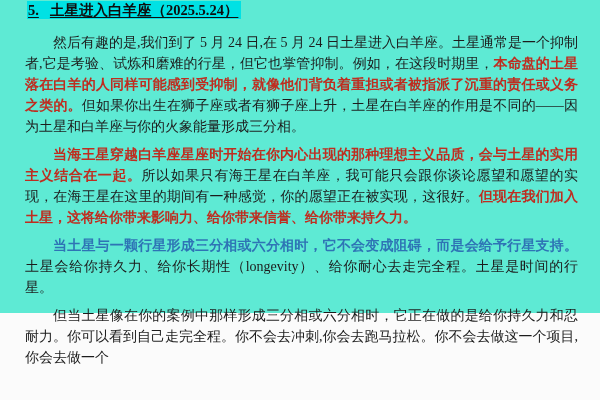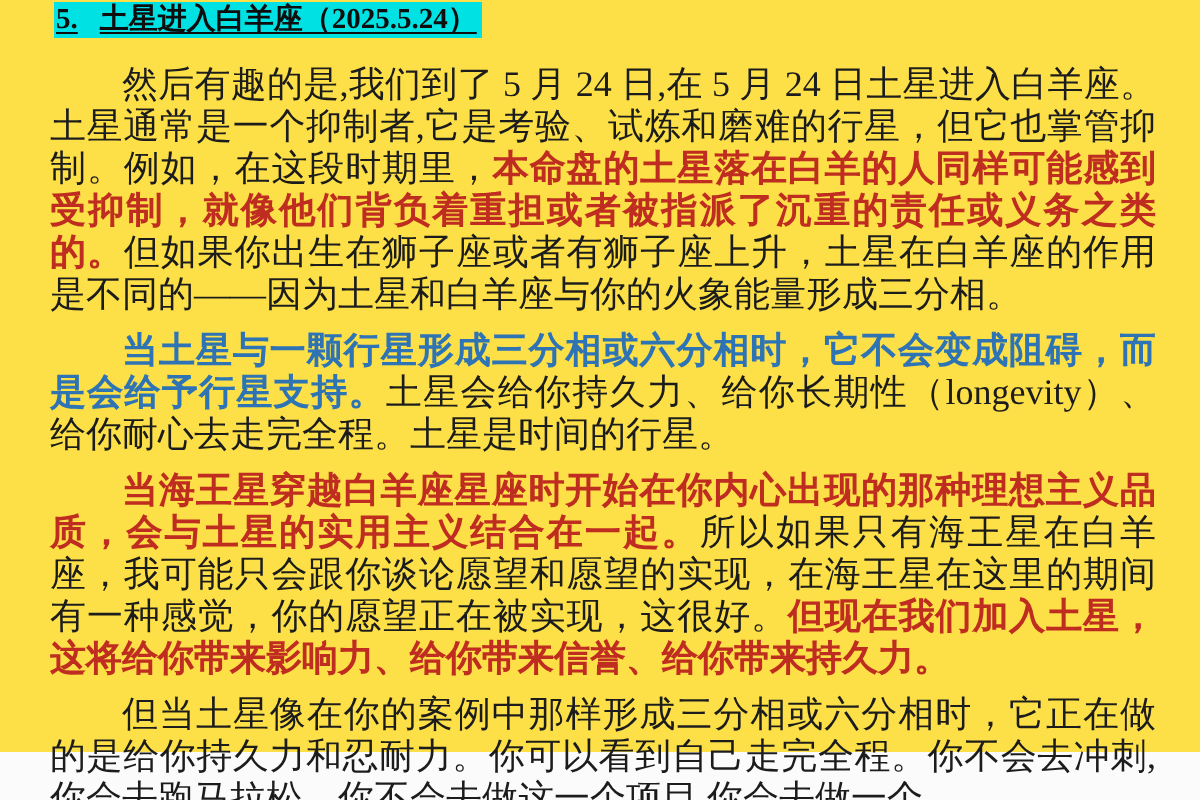--- a/index.html
+++ b/index.html
@@ -3,42 +3,42 @@
 <meta charset="utf-8">
 <style>
   html, body { margin: 0; padding: 0; }
   body {
     width: 600px; height: 400px; overflow: hidden;
     background: #fbfbfb;
     font-family: "Liberation Serif", "DejaVu Serif", serif;
   }
   .page {
     box-sizing: border-box;
-    width: 600px; height: 376px;
+    width: 600px; height: 313px;
     padding: 1px 22px 0 25px;
-    background: #fde047;
+    background: #5eead4;
   }
   .title {
     margin: 0 0 13px 2px;
     font-size: 14.5px;
     line-height: 18px;
     font-weight: bold;
     color: #0e0e0e;
     white-space: nowrap;
   }
   .title .hl {
     background: #00e1e4;
     text-decoration: underline;
     text-underline-offset: 2px;
     padding: 1px 3px 1px 1px;
   }
   .title .num { margin-right: 11px; }
   p.para {
     margin: 0 0 7px 0;
-    font-size: 18px;
+    font-size: 14px;
     line-height: 21px;
     text-align: justify;
     text-indent: 2em;
     color: #1c1c1c;
   }
   p.para:last-child { margin-bottom: 0; }
   .seg { font-weight: normal; }
   .seg.red-bold  { color: #bf2d20; font-weight: bold; }
   .seg.blue-bold { color: #2e74b5; font-weight: bold; }
 </style>
@@ -46,20 +46,20 @@
 <body>
 
 <div class="page">
 
   <h2 class="title">
     <span class="hl"><span class="num">5.</span><span>土星进入白羊座（2025.5.24）</span></span>
   </h2>
 
   <p class="para"><span class="seg">然后有趣的是,我们到了 5 月 24 日,在 5 月 24 日土星进入白羊座。土星通常是一个抑制者,它是考验、试炼和磨难的行星，但它也掌管抑制。例如，在这段时期里，</span><span class="seg red-bold">本命盘的土星落在白羊的人同样可能感到受抑制，就像他们背负着重担或者被指派了沉重的责任或义务之类的。</span><span class="seg">但如果你出生在狮子座或者有狮子座上升，土星在白羊座的作用是不同的——因为土星和白羊座与你的火象能量形成三分相。</span></p>
 
+  <p class="para"><span class="seg red-bold">当海王星穿越白羊座星座时开始在你内心出现的那种理想主义品质，会与土星的实用主义结合在一起。</span><span class="seg">所以如果只有海王星在白羊座，我可能只会跟你谈论愿望和愿望的实现，在海王星在这里的期间有一种感觉，你的愿望正在被实现，这很好。</span><span class="seg red-bold">但现在我们加入土星，这将给你带来影响力、给你带来信誉、给你带来持久力。</span></p>
+
   <p class="para"><span class="seg blue-bold">当土星与一颗行星形成三分相或六分相时，它不会变成阻碍，而是会给予行星支持。</span><span class="seg">土星会给你持久力、给你长期性（longevity）、给你耐心去走完全程。土星是时间的行星。</span></p>
-
-  <p class="para"><span class="seg red-bold">当海王星穿越白羊座星座时开始在你内心出现的那种理想主义品质，会与土星的实用主义结合在一起。</span><span class="seg">所以如果只有海王星在白羊座，我可能只会跟你谈论愿望和愿望的实现，在海王星在这里的期间有一种感觉，你的愿望正在被实现，这很好。</span><span class="seg red-bold">但现在我们加入土星，这将给你带来影响力、给你带来信誉、给你带来持久力。</span></p>
 
 
   <p class="para"><span class="seg">但当土星像在你的案例中那样形成三分相或六分相时，它正在做的是给你持久力和忍耐力。你可以看到自己走完全程。你不会去冲刺,你会去跑马拉松。你不会去做这一个项目,你会去做一个</span></p>
 
 </div>
 
 </body></html>

